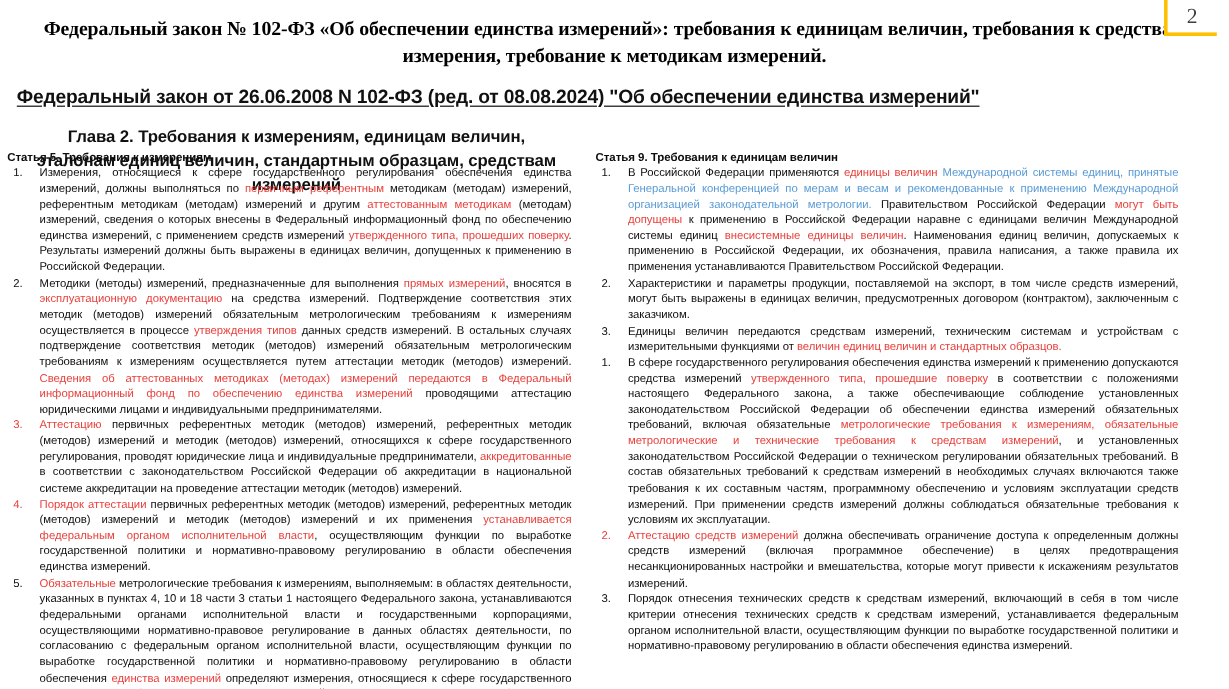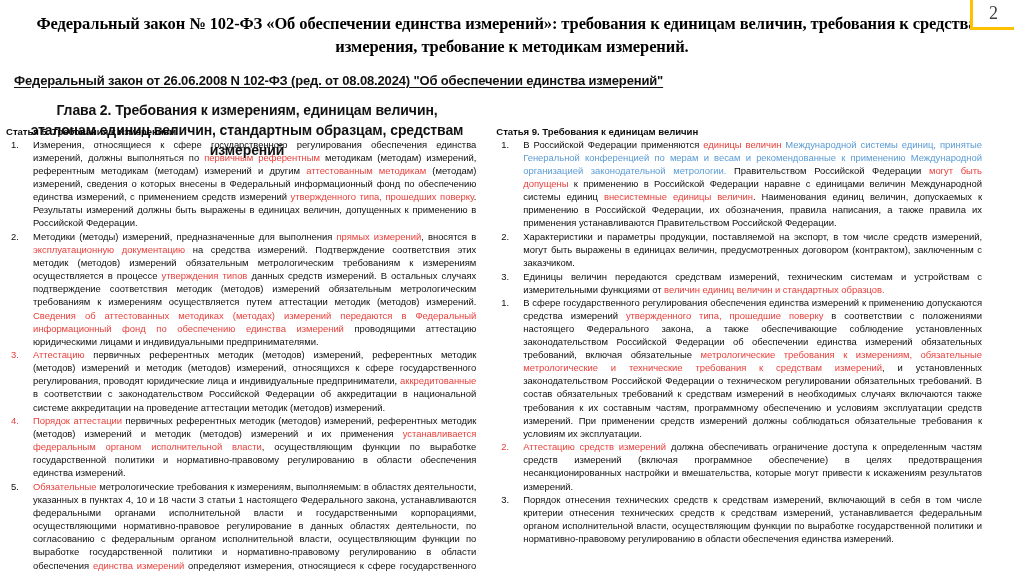--- a/index.html
+++ b/index.html
@@ -43,21 +43,21 @@
     font-size: 16.5px;
     line-height: 1.38;
     text-align: center;
     color: #000000;
     margin: 13px 28px 0 28px;
     letter-spacing: -0.1px;
   }
 
   .law-ref {
     margin: 14px 0 0 14px;
-    font-size: 13px;
+    font-size: 16px;
     font-weight: bold;
     text-decoration: underline;
     text-underline-offset: 2px;
     letter-spacing: -0.15px;
     color: #111111;
   }
 
   .chapter-line {
     margin: 12px auto 0 auto;
     width: 450px;
@@ -153,18 +153,18 @@
   <div class="col col-right">
     <div class="article-heading">Статья 9. Требования к единицам величин</div>
     <ol class="items">
         <li><span class="num">1.</span><span>В Российской Федерации применяются </span><span class="r">единицы величин</span><span class="b"> Международной системы единиц, принятые Генеральной конференцией по мерам и весам и рекомендованные к применению Международной организацией законодательной метрологии.</span><span> Правительством Российской Федерации </span><span class="r">могут быть допущены</span><span> к применению в Российской Федерации наравне с единицами величин Международной системы единиц </span><span class="r">внесистемные единицы величин</span><span>. Наименования единиц величин, допускаемых к применению в Российской Федерации, их обозначения, правила написания, а также правила их применения устанавливаются Правительством Российской Федерации.</span></li>
         <li><span class="num">2.</span><span>Характеристики и параметры продукции, поставляемой на экспорт, в том числе средств измерений, могут быть выражены в единицах величин, предусмотренных договором (контрактом), заключенным с заказчиком.</span></li>
         <li><span class="num">3.</span><span>Единицы величин передаются средствам измерений, техническим системам и устройствам с измерительными функциями от </span><span class="r">величин единиц величин и стандартных образцов.</span></li>
       </ol>
 
     <ol class="items">
         <li><span class="num">1.</span><span>В сфере государственного регулирования обеспечения единства измерений к применению допускаются средства измерений </span><span class="r">утвержденного типа, прошедшие поверку</span><span> в соответствии с положениями настоящего Федерального закона, а также обеспечивающие соблюдение установленных законодательством Российской Федерации об обеспечении единства измерений обязательных требований, включая обязательные </span><span class="r">метрологические требования к измерениям, обязательные метрологические и технические требования к средствам измерений</span><span>, и установленных законодательством Российской Федерации о техническом регулировании обязательных требований. В состав обязательных требований к средствам измерений в необходимых случаях включаются также требования к их составным частям, программному обеспечению и условиям эксплуатации средств измерений. При применении средств измерений должны соблюдаться обязательные требования к условиям их эксплуатации.</span></li>
-        <li><span class="num rb">2.</span><span class="r">Аттестацию средств измерений</span><span> должна обеспечивать ограничение доступа к определенным частям средств измерений (включая программное обеспечение) в целях предотвращения несанкционированных настройки и вмешательства, которые могут привести к искажениям результатов измерений.</span></li>
+        <li><span class="num rb">2.</span><span class="r">Аттестацию средств измерений</span><span> должна обеспечивать ограничение доступа к определенным должны средств измерений (включая программное обеспечение) в целях предотвращения несанкционированных настройки и вмешательства, которые могут привести к искажениям результатов измерений.</span></li>
         <li><span class="num">3.</span><span>Порядок отнесения технических средств к средствам измерений, включающий в себя в том числе критерии отнесения технических средств к средствам измерений, устанавливается федеральным органом исполнительной власти, осуществляющим функции по выработке государственной политики и нормативно-правовому регулированию в области обеспечения единства измерений.</span></li>
       </ol>
   </div>
 
 </div>
 
 </body></html>

